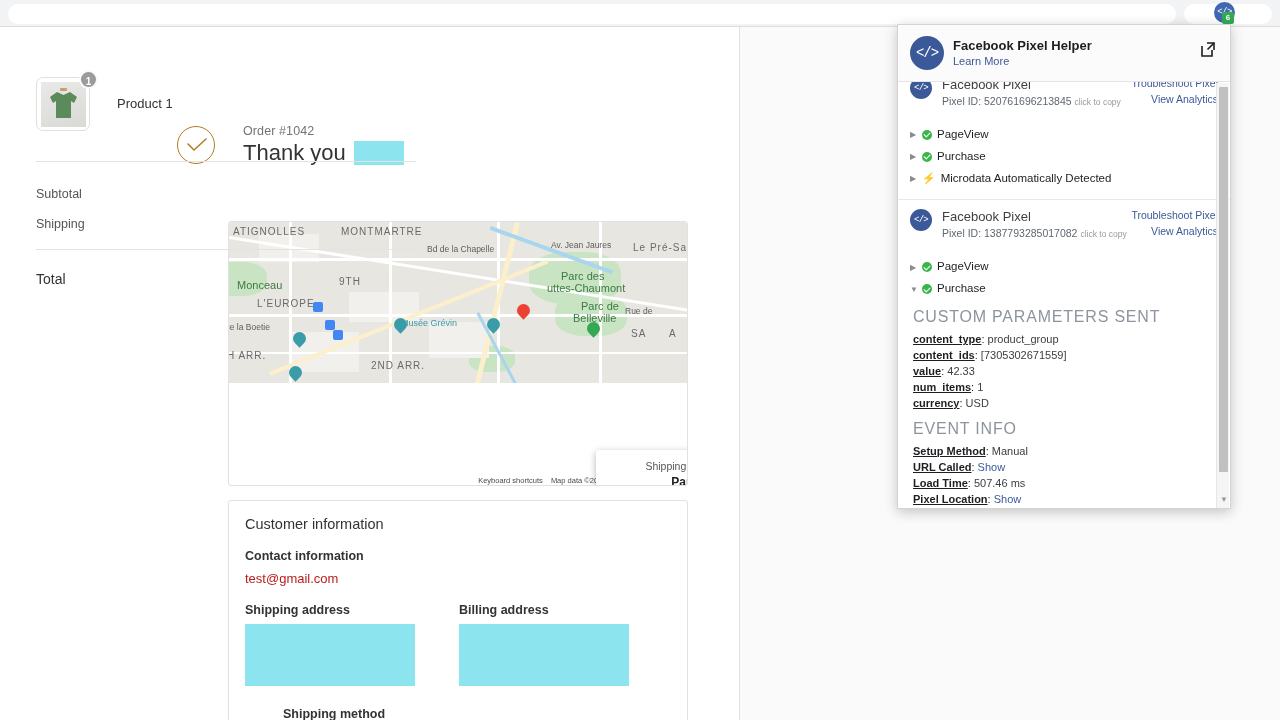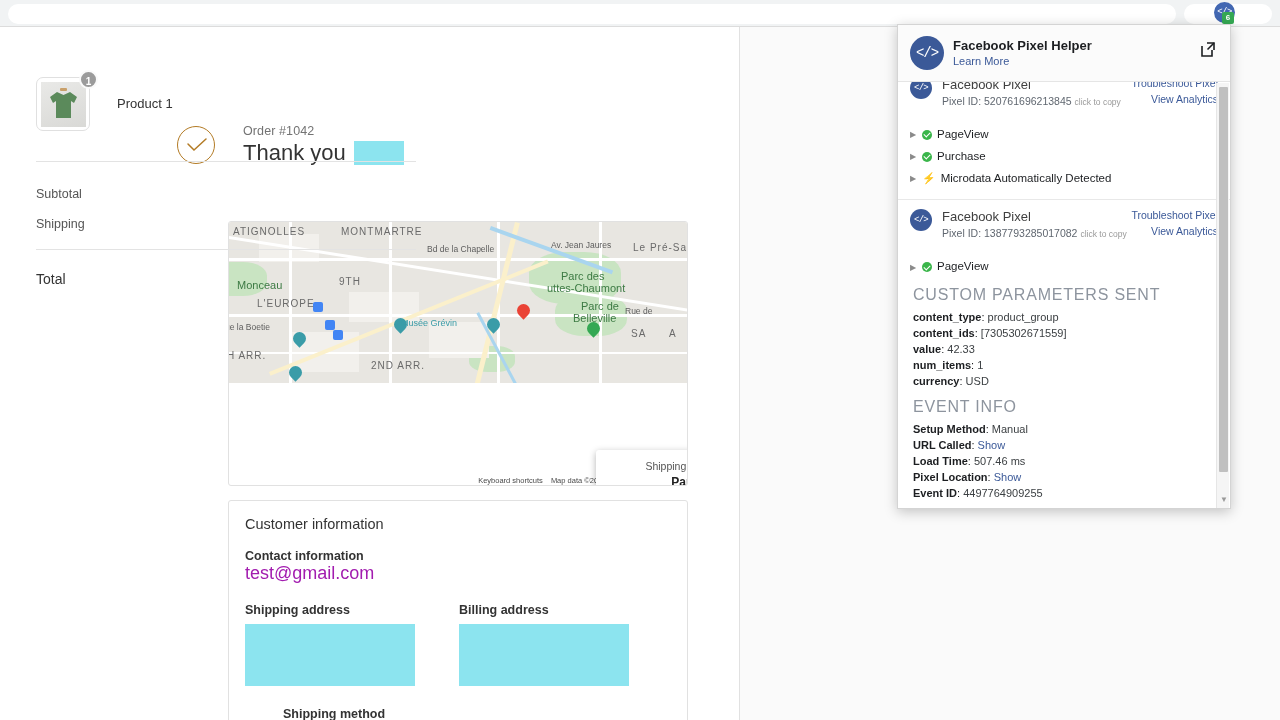--- a/index.html
+++ b/index.html
@@ -119,21 +119,21 @@
 
   
   #cust-card {
     position: absolute; left: 0; top: 473px; width: 460px; height: 260px;
     border: 1px solid #e1e1e1; border-radius: 3px; background: #fff;
   }
   #cust-title { position: absolute; left: 16px; top: 15px; font-size: 14.5px; color: #333; }
   .col-l { position: absolute; left: 16px; }
   .col-r { position: absolute; left: 230px; }
   .field-label { font-size: 12.5px; color: #333; font-weight: bold; }
-  .field-value { font-size: 18px; color: #a21caf; }
+  .field-value { font-size: 13px; color: #b91c1c; margin-top: 8px; }
   .redact-block { width: 170px; height: 62px; margin-top: 7px; }
   #pay-row { display: flex; align-items: center; margin-top: 8px; }
   #pay-badge {
     width: 28px; height: 18px; border-radius: 2px;
     background: #f5a623; color: #fff; font-size: 11px; font-weight: bold;
     text-align: center; line-height: 18px; margin-right: 9px;
   }
   #pay-text { font-size: 12.5px; color: #444; }
   #pay-text b { color: #333; }
 
@@ -200,21 +200,21 @@
     display: inline-block; width: 10px; height: 10px; border-radius: 50%;
     background: #3ab54a; margin-right: 5px; vertical-align: middle; position: relative;
   }
   .ok-dot::after {
     content:''; position:absolute; left:2.5px; top:1.5px; width:3px; height:5px;
     border: solid #fff; border-width: 0 1.4px 1.4px 0; transform: rotate(45deg);
   }
   .bolt { display:inline-block; color: #4285f4; margin-right: 5px; font-size: 11px; vertical-align: middle; }
   .sect-title { font-size: 16px; color: #8d949e; letter-spacing: .8px; margin: 9px 0 5px 3px; }
   .kv { font-size: 11px; color: #1c1e21; line-height: 16px; margin-left: 3px; }
-  .kv b { font-weight: bold; }
+  .kv b { font-weight: bold; text-decoration: underline; }
   .kv .v { color: #3c4043; }
   .kv .lnk { color: #3b5998; cursor: pointer; }
 
   #fb-scrollbar {
     position: absolute; right: 1px; top: 58px; width: 13px; height: 425px; background: #f5f5f5;
     border-left: 1px solid #e6e6e6;
   }
   #fb-thumb {
     position: absolute; left: 2px; top: 4px; width: 9px; height: 385px;
     background: #c0c0c0; border-radius: 1px;
@@ -424,20 +424,23 @@
         <div class="pixel-links">
           <a>Troubleshoot Pixel</a>
           <a>View Analytics</a>
         </div>
       </div>
 
       <div style="margin-top:16px;">
         <div class="event-row">
           <span class="caret">▶</span><span class="ok-dot"></span><span>PageView</span>
         </div>
+        <div class="event-row">
+          <span class="caret">▼</span><span class="ok-dot"></span><span>Purchase</span>
+        </div>
 
         <div class="sect-title">CUSTOM PARAMETERS SENT</div>
         <div>
           <div class="kv"><b>content_type</b>: <span class="v">product_group</span></div>
           <div class="kv"><b>content_ids</b>: <span class="v">[7305302671559]</span></div>
           <div class="kv"><b>value</b>: <span class="v">42.33</span></div>
           <div class="kv"><b>num_items</b>: <span class="v">1</span></div>
           <div class="kv"><b>currency</b>: <span class="v">USD</span></div>
         </div>
 

